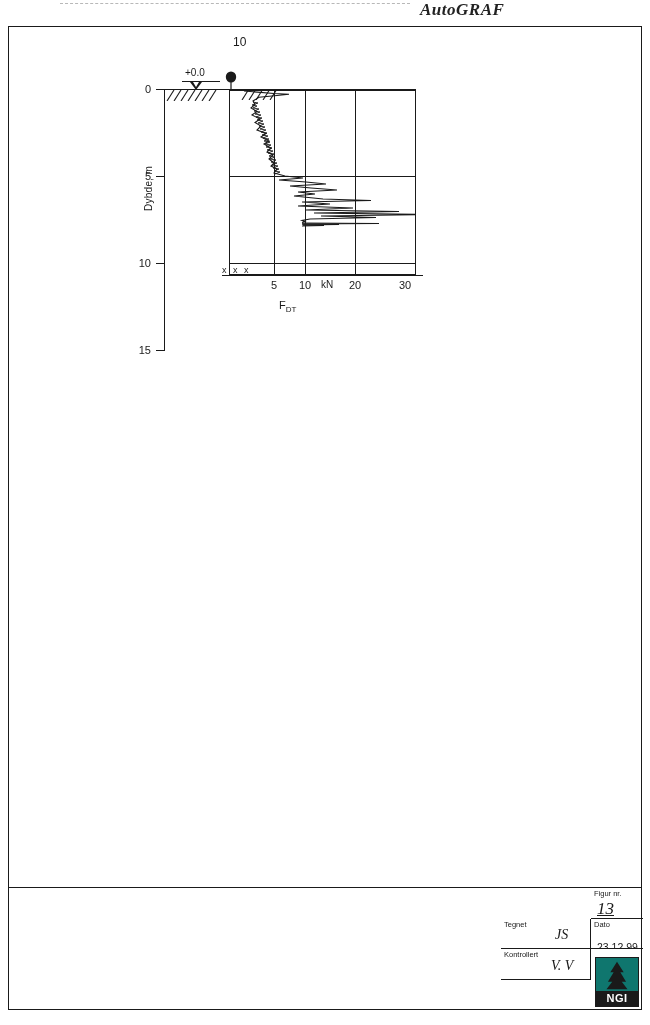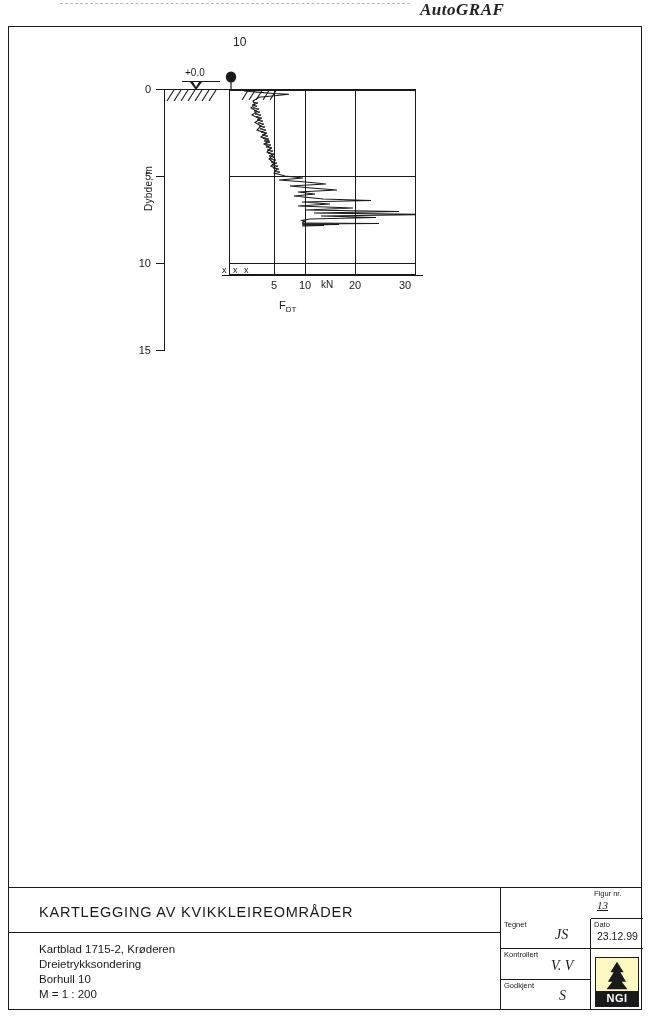--- a/index.html
+++ b/index.html
@@ -315,39 +315,39 @@
   .tb-cell-value {
     position: absolute;
     left: 6px;
     top: 11px;
     font-size: 11px;
     color: #1a1a1a;
   }
   #figur-value {
     font-family: "Liberation Serif", serif;
     font-style: italic;
-    font-size: 11px;
+    font-size: 17px;
     text-decoration: underline;
   }
   .sig {
     font-family: "Liberation Serif", serif;
     font-style: italic;
     font-size: 14px;
     color: #1a1a1a;
     margin-left: 32px;
   }
   #ngi-logo {
     position: absolute;
     right: 4px;
     bottom: 3px;
     width: 44px;
     height: 50px;
     border: 1.4px solid #1a1a1a;
     box-sizing: border-box;
-    background: #fef9c3;
+    background: #0f766e;
   }
   #ngi-text {
     position: absolute;
     left: 0; bottom: 0;
     width: 100%;
     height: 15px;
     background: #1a1a1a;
     color: #fff;
     font-size: 11px;
     font-weight: bold;
@@ -440,56 +440,42 @@
     <div class="force-label" style="left:215px;">20</div>
     <div class="force-label" style="left:265px;">30</div>
     <div id="force-title">F<span class="sub">DT</span></div>
     <div id="force-unit">kN</div>
 
     <div id="bottom-marks">x x x</div>
   </div>
 
   <div id="titleblock">
 
-    <div id="tb-left">
-      <div id="tb-main-title">KARTLEGGING AV KVIKKLEIREOMRÅDER</div>
-      <div id="tb-divider"></div>
-      <div id="tb-sub">
-        <div>Kartblad 1715-2, Krøderen</div>
-        <div>Dreietrykksondering</div>
-        <div>Borhull 10</div>
-        <div>M = 1 : 200</div>
-      </div>
-    </div>
 
     <div id="tb-right">
 
       <div class="tb-cell" style="left:90px;top:0;width:52px;height:31px;">
         <div class="tb-cell-label">Figur nr.</div>
         <div class="tb-cell-value" id="figur-value">13</div>
       </div>
 
       <div class="tb-cell" style="left:0;top:31px;width:90px;height:30px;border-right:1.2px solid #1a1a1a;">
         <div class="tb-cell-label">Tegnet</div>
         <div class="tb-cell-value sig" style="left:22px;top:8px;">JS</div>
       </div>
       <div class="tb-cell" style="left:90px;top:31px;width:52px;height:30px;">
         <div class="tb-cell-label">Dato</div>
-        <div class="tb-cell-value" style="font-size:10.5px;">23.12.99</div>
+        <div class="tb-cell-value" style="font-size:10.5px;margin-top:11px;">23.12.99</div>
       </div>
 
       <div class="tb-cell" style="left:0;top:61px;width:90px;height:31px;border-right:1.2px solid #1a1a1a;">
         <div class="tb-cell-label">Kontrollert</div>
         <div class="tb-cell-value sig" style="left:18px;top:9px;">V. V</div>
       </div>
 
-      <div class="tb-cell" style="left:0;top:92px;width:90px;height:30px;border-bottom:none;border-right:1.2px solid #1a1a1a;">
-        <div class="tb-cell-label">Godkjent</div>
-        <div class="tb-cell-value sig" style="left:26px;top:8px;">S</div>
-      </div>
 
       <div id="ngi-logo">
         <svg style="position:absolute;left:0;top:0;width:100%;height:35px;" viewBox="0 0 44 35">
           <path d="M22 3 L15 14 L18.5 14 L12.5 24 L17 24 L11 32 L33 32 L27 24 L31.5 24 L25.5 14 L29 14 Z" fill="#1a1a1a"></path>
         </svg>
         <div id="ngi-text">NGI</div>
       </div>
 
     </div>
   </div>

